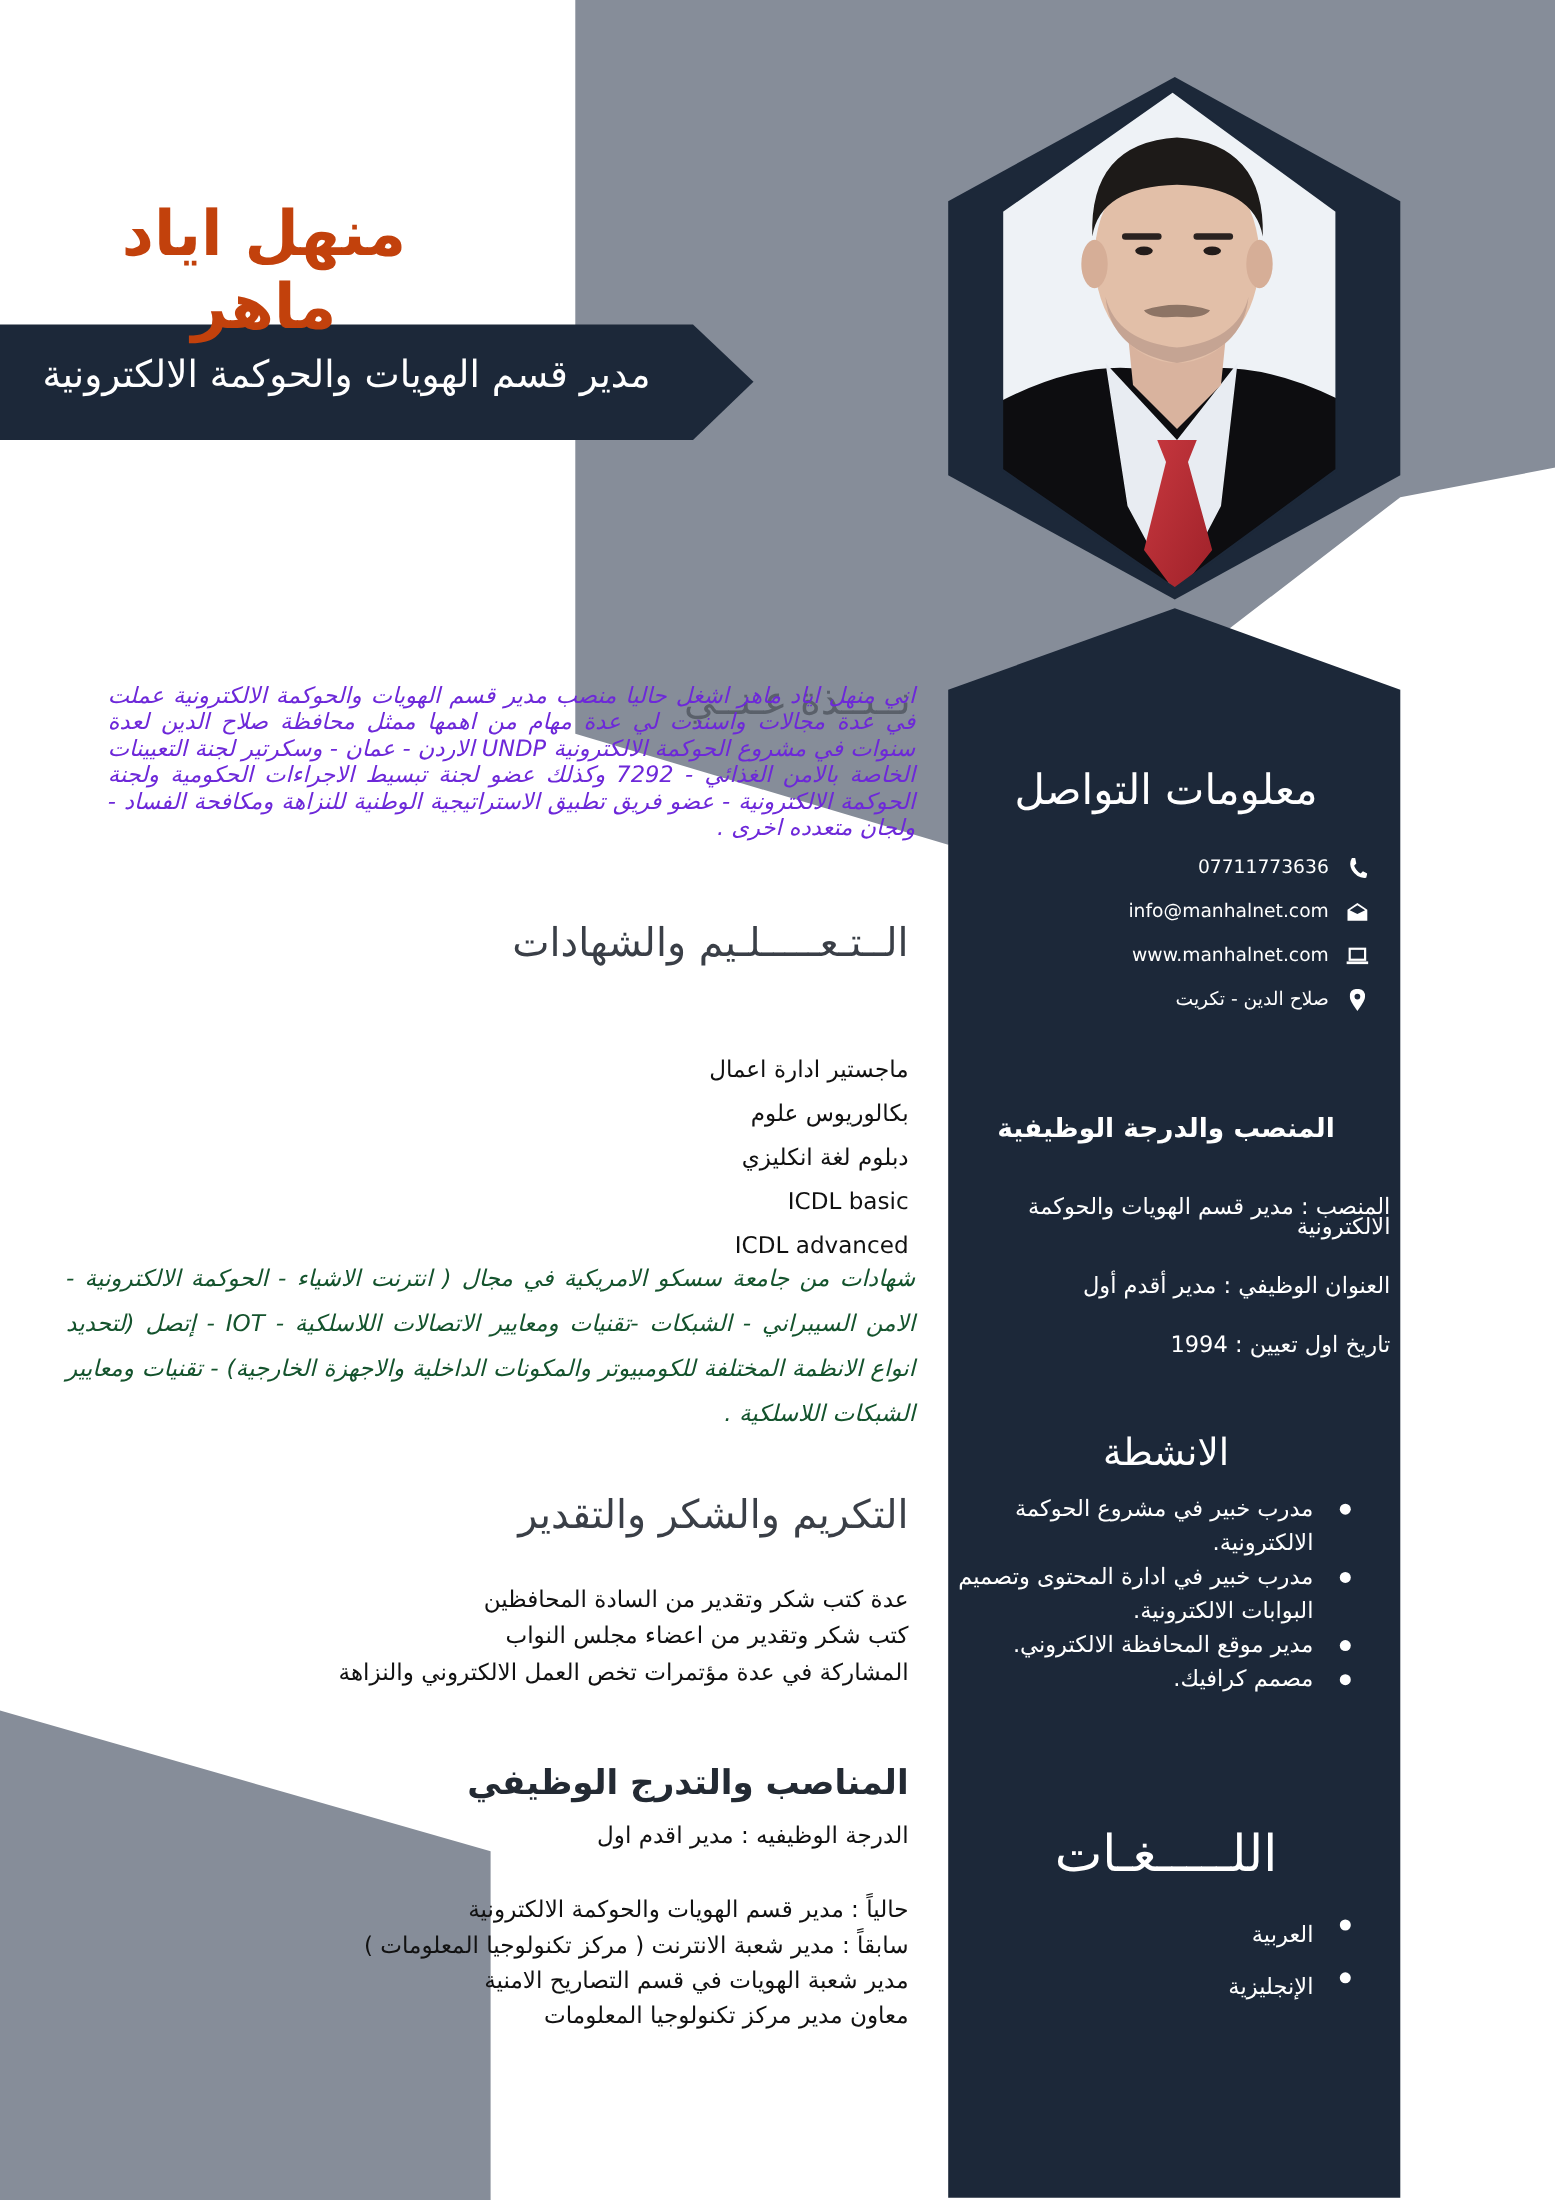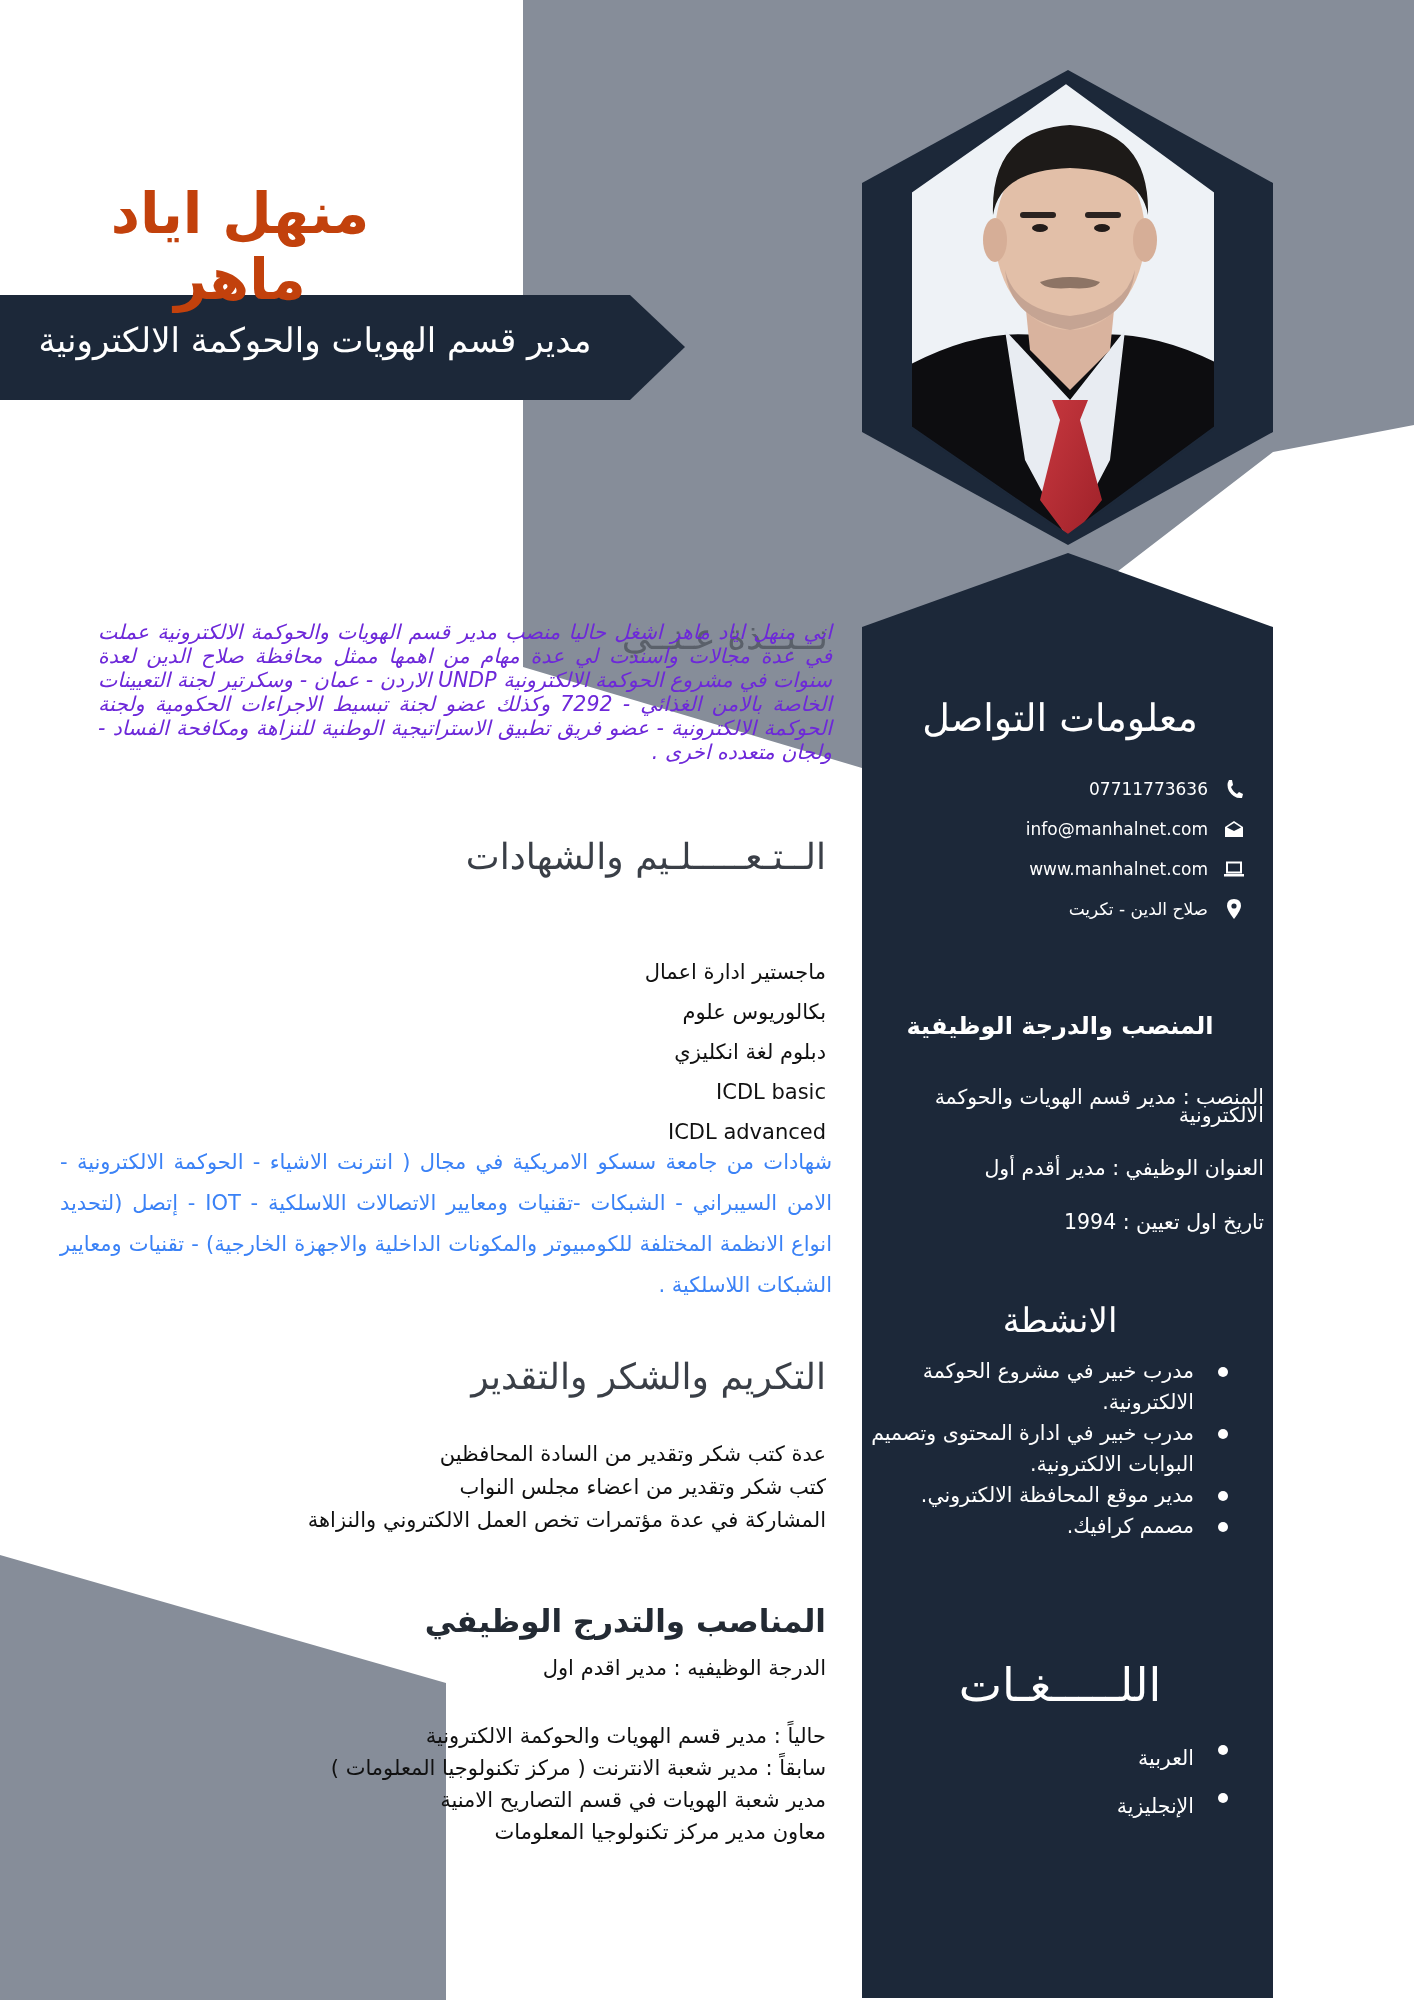--- a/index.html
+++ b/index.html
@@ -11,21 +11,21 @@
 
   .name { left:40px; top:180px; width:400px; font-size:57px; font-weight:700; color:#c2410c; text-align:center; letter-spacing:1px; }
   .title-banner-text { left:20px; top:320px; width:590px; font-size:34px; color:#ffffff; text-align:center; font-weight:300; }
 
   .h-section { font-size:36px; font-weight:300; color:#3a3f47; }
   .about-title { right:586px; top:568px; width:400px; color:#5a606a;margin-top:48px; }
   .about-text { left:98px; top:620px; width:734px; font-size:20.5px; line-height:24px; color:#6d28d9; text-align:justify; text-align-last:right;font-style:italic; }
 
   .edu-title { right:588px; top:836px; width:500px; }
   .edu-list { right:588px; top:952px; width:400px; font-size:21px; line-height:40px; color:#111; }
-  .cisco { left:60px; top:1142px; width:772px; font-size:21px; line-height:41px; color:#3b82f6; text-align:justify; text-align-last:right; }
+  .cisco { left:60px; top:1142px; width:772px; font-size:21px; line-height:41px; color:#14532d; text-align:justify; text-align-last:right;font-style:italic; }
 
   .honor-title { right:588px; top:1356px; width:500px; }
   .honor-list { right:588px; top:1438px; width:600px; font-size:21px; line-height:33px; color:#111; }
 
   .jobs-title { right:588px; top:1603px; width:500px; font-size:31px; font-weight:700; color:#232a33; }
   .jobs-grade { right:588px; top:1656px; width:500px; font-size:21px; color:#111; }
   .jobs-list { right:588px; top:1720px; width:620px; font-size:21px; line-height:32px; color:#111; }
 
   .side { color:#ffffff; }
   .contact-title { left:880px; top:696px; width:360px; font-size:38px; font-weight:300; text-align:center; }

